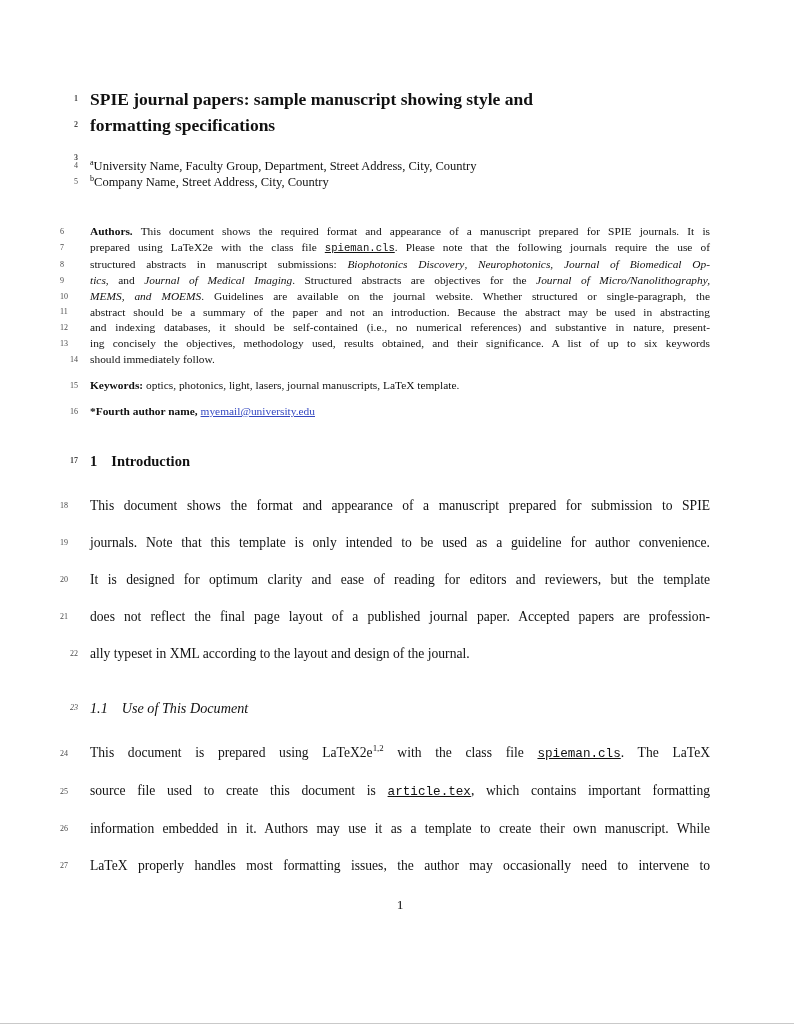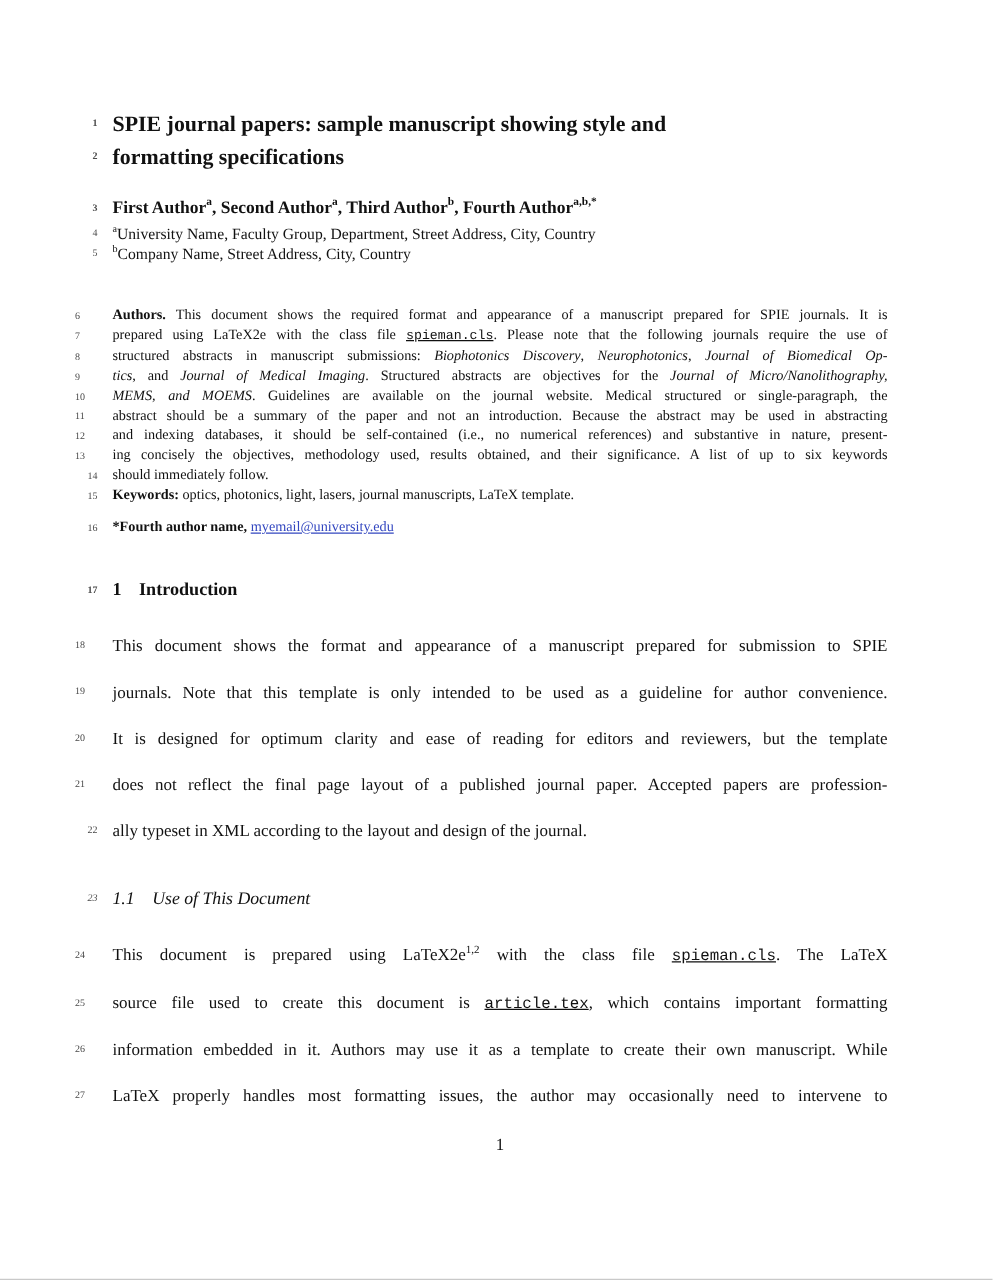--- a/index.html
+++ b/index.html
@@ -57,33 +57,33 @@
     border-top: 1px solid #c9c9c9;
   }
 </style>
 </head>
 <body>
 
 <div class="content">
   <div>
       <div class="line l-title"><span class="lineno">1</span><span class="linetext"><span>SPIE journal papers: sample manuscript showing style and</span></span></div>
       <div class="line l-title"><span class="lineno">2</span><span class="linetext"><span>formatting specifications</span></span></div>
-      <div class="line l-author" style="margin-top: 20px;"><span class="lineno">3</span><span class="linetext"><span>First Author</span><sup class="seg-sup">a</sup><span>, Second Author</span><sup class="seg-sup">a</sup><span>, Third Author</span><sup class="seg-sup">b</sup><span>, Fourth Author</span><sup class="seg-sup">a,b,*</sup></span></div>
+      <div class="line l-author" style="margin-top: 20px;"><span class="lineno">3</span></div>
       <div class="line l-affil" style="margin-top: 3px;"><span class="lineno">4</span><span class="linetext"><sup class="seg-sup">a</sup><span>University Name, Faculty Group, Department, Street Address, City, Country</span></span></div>
       <div class="line l-affil"><span class="lineno">5</span><span class="linetext"><sup class="seg-sup">b</sup><span>Company Name, Street Address, City, Country</span></span></div>
       <div class="line l-abs align-justify" style="margin-top: 34px;"><span class="lineno">6</span><span class="linetext"><span class="seg-bold">Authors.</span><span> This document shows the required format and appearance of a manuscript prepared for SPIE journals. It is</span></span></div>
       <div class="line l-abs align-justify"><span class="lineno">7</span><span class="linetext"><span>prepared using LaTeX2e with the class file </span><span class="seg-code">spieman.cls</span><span>. Please note that the following journals require the use of</span></span></div>
       <div class="line l-abs align-justify"><span class="lineno">8</span><span class="linetext"><span>structured abstracts in manuscript submissions: </span><span class="seg-italic">Biophotonics Discovery</span><span>, </span><span class="seg-italic">Neurophotonics</span><span>, </span><span class="seg-italic">Journal of Biomedical Op-</span></span></div>
       <div class="line l-abs align-justify"><span class="lineno">9</span><span class="linetext"><span class="seg-italic">tics</span><span>, and </span><span class="seg-italic">Journal of Medical Imaging</span><span>. Structured abstracts are objectives for the </span><span class="seg-italic">Journal of Micro/Nanolithography,</span></span></div>
-      <div class="line l-abs align-justify"><span class="lineno">10</span><span class="linetext"><span class="seg-italic">MEMS, and MOEMS</span><span>. Guidelines are available on the journal website. Medical structured or single-paragraph, the</span></span></div>
+      <div class="line l-abs align-justify"><span class="lineno">10</span><span class="linetext"><span class="seg-italic">MEMS, and MOEMS</span><span>. Guidelines are available on the journal website. Whether structured or single-paragraph, the</span></span></div>
       <div class="line l-abs align-justify"><span class="lineno">11</span><span class="linetext"><span>abstract should be a summary of the paper and not an introduction. Because the abstract may be used in abstracting</span></span></div>
       <div class="line l-abs align-justify"><span class="lineno">12</span><span class="linetext"><span>and indexing databases, it should be self-contained (i.e., no numerical references) and substantive in nature, present-</span></span></div>
       <div class="line l-abs align-justify"><span class="lineno">13</span><span class="linetext"><span>ing concisely the objectives, methodology used, results obtained, and their significance. A list of up to six keywords</span></span></div>
       <div class="line l-abs"><span class="lineno">14</span><span class="linetext"><span>should immediately follow.</span></span></div>
-      <div class="line l-kw" style=""><span class="lineno">15</span><span class="linetext"><span class="seg-bold">Keywords:</span><span> optics, photonics, light, lasers, journal manuscripts, LaTeX template.</span></span></div>
+      <div class="line l-kw" style="margin-top: 10px;"><span class="lineno">15</span><span class="linetext"><span class="seg-bold">Keywords:</span><span> optics, photonics, light, lasers, journal manuscripts, LaTeX template.</span></span></div>
       <div class="line l-note" style="margin-top: 10px;"><span class="lineno">16</span><span class="linetext"><span class="seg-bold">*Fourth author name, </span><a href="#" class="seg-link">myemail@university.edu</a></span></div>
       <div class="line l-sec" style="margin-top: 31px;"><span class="lineno">17</span><span class="linetext"><span class="seg-secnum">1</span><span>Introduction</span></span></div>
       <div class="line l-body align-justify" style="margin-top: 16px;"><span class="lineno">18</span><span class="linetext"><span>This document shows the format and appearance of a manuscript prepared for submission to SPIE</span></span></div>
       <div class="line l-body align-justify"><span class="lineno">19</span><span class="linetext"><span>journals. Note that this template is only intended to be used as a guideline for author convenience.</span></span></div>
       <div class="line l-body align-justify"><span class="lineno">20</span><span class="linetext"><span>It is designed for optimum clarity and ease of reading for editors and reviewers, but the template</span></span></div>
       <div class="line l-body align-justify"><span class="lineno">21</span><span class="linetext"><span>does not reflect the final page layout of a published journal paper. Accepted papers are profession-</span></span></div>
       <div class="line l-body"><span class="lineno">22</span><span class="linetext"><span>ally typeset in XML according to the layout and design of the journal.</span></span></div>
       <div class="line l-subsec" style="margin-top: 26px;"><span class="lineno">23</span><span class="linetext"><span class="seg-secnum">1.1</span><span>Use of This Document</span></span></div>
       <div class="line l-body align-justify" style="margin-top: 16px;"><span class="lineno">24</span><span class="linetext"><span>This document is prepared using LaTeX2e</span><sup class="seg-sup">1,2</sup><span> with the class file </span><span class="seg-code">spieman.cls</span><span>. The LaTeX</span></span></div>
       <div class="line l-body align-justify"><span class="lineno">25</span><span class="linetext"><span>source file used to create this document is </span><span class="seg-code">article.tex</span><span>, which contains important formatting</span></span></div>

